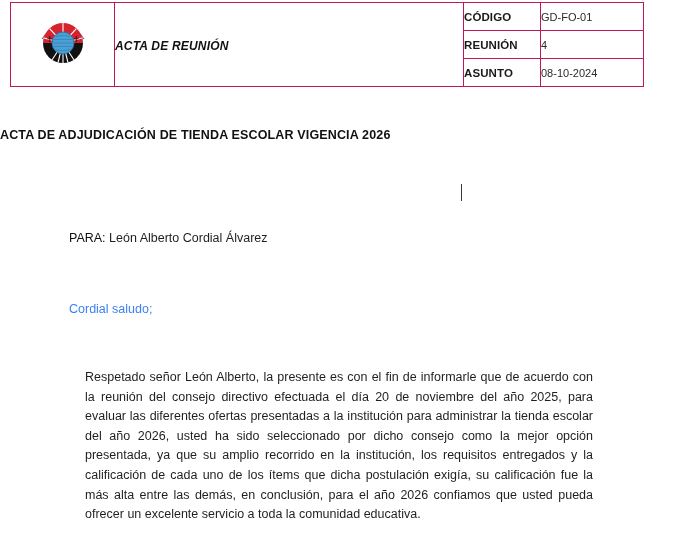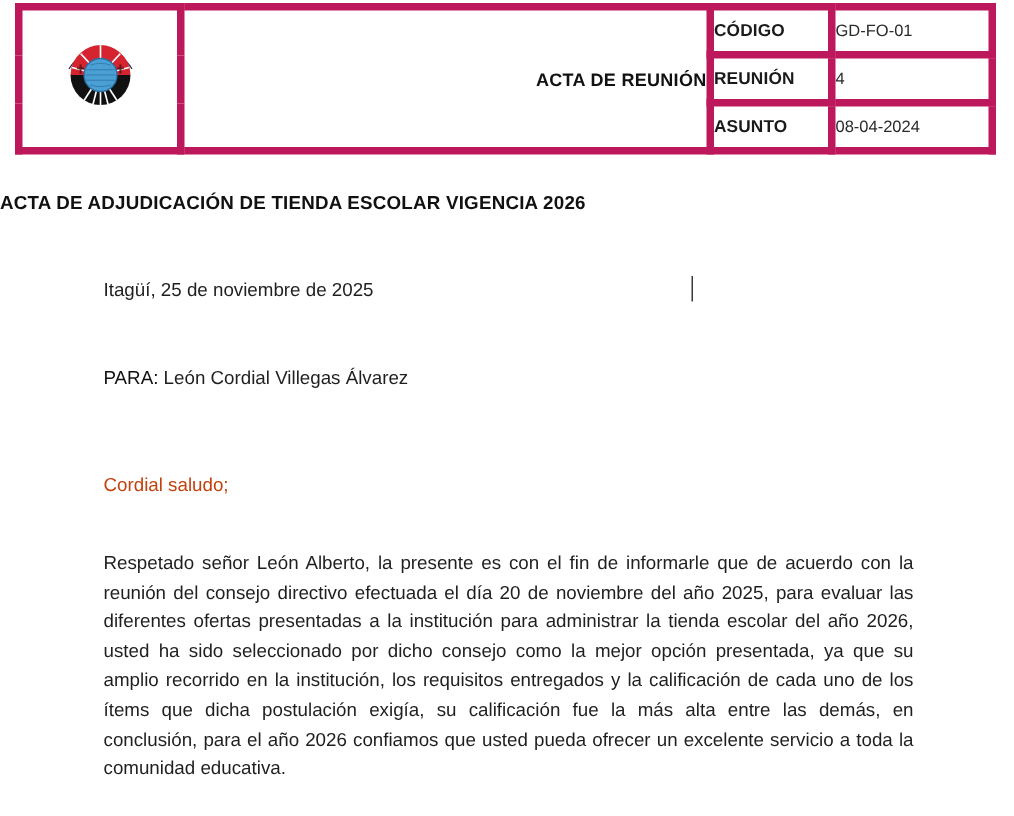--- a/index.html
+++ b/index.html
@@ -25,34 +25,35 @@
   
   .header-table {
     position: absolute;
     left: 10px;
     top: 2px;
     width: 631px;
     border-collapse: collapse;
     table-layout: fixed;
   }
   .header-table td {
-    border: 5px solid #be185d;
+    border: 1px solid #be185d;
     padding: 0;
     vertical-align: middle;
   }
 
   .cell-logo {
     width: 103px;
     height: 81px;
     text-align: center;
     padding: 0;
   }
   .cell-title {
     width: 348px;
-    text-align: right;
+    text-align: left;
+    font-style: italic;
   }
   .cell-key {
     width: 76px;
     height: 27px;
     padding-left: 6px;
     font-weight: bold;
     font-size: 11.5px;
     letter-spacing: 0.1px;
   }
   .cell-val {
@@ -109,29 +110,29 @@
     font-size: 12.5px;
     color: #1f1f1f;
   }
   .field-row .lbl {
     font-weight: normal;
     color: #111111;
   }
 
   .greeting {
     font-size: 12.5px;
-    color: #c2410c;
+    color: #3b82f6;
   }
 
   .para {
     font-size: 12.5px;
     line-height: 19.6px;
     color: #1f1f1f;
     text-align: justify;
-    margin: 0;
+    margin: 16px;
     position: relative;
   }
 
   .sp-45 { height: 45px; }
   .sp-23 { height: 23px; }
   .sp-34 { height: 34px; }
   .sp-36 { height: 36px; }
 
   
   .caret {
@@ -203,36 +204,35 @@
       </td>
       <td class="cell-key">CÓDIGO</td>
       <td class="cell-val">GD-FO-01</td>
     </tr>
     <tr>
       <td class="cell-key">REUNIÓN</td>
       <td class="cell-val">4</td>
     </tr>
     <tr>
       <td class="cell-key">ASUNTO</td>
-      <td class="cell-val">08-04-2024</td>
+      <td class="cell-val">08-10-2024</td>
     </tr>
   </tbody>
     </table>
 
   <div class="doc-title">ACTA DE ADJUDICACIÓN DE TIENDA ESCOLAR VIGENCIA 2026</div>
 
   <div class="body-block">
 
-    <div class="line-place">Itagüí, 25 de noviembre de 2025</div>
 
     <div class="sp-45"></div>
 
     <div class="field-row">
       <span class="lbl">PARA:</span>
-      <span>León Cordial Villegas Álvarez</span>
+      <span>León Alberto Cordial Álvarez</span>
     </div>
 
     <div class="sp-23"></div>
 
 
     <div class="sp-34"></div>
 
     <div class="greeting">Cordial saludo;</div>
 
     <div class="sp-36"></div>

